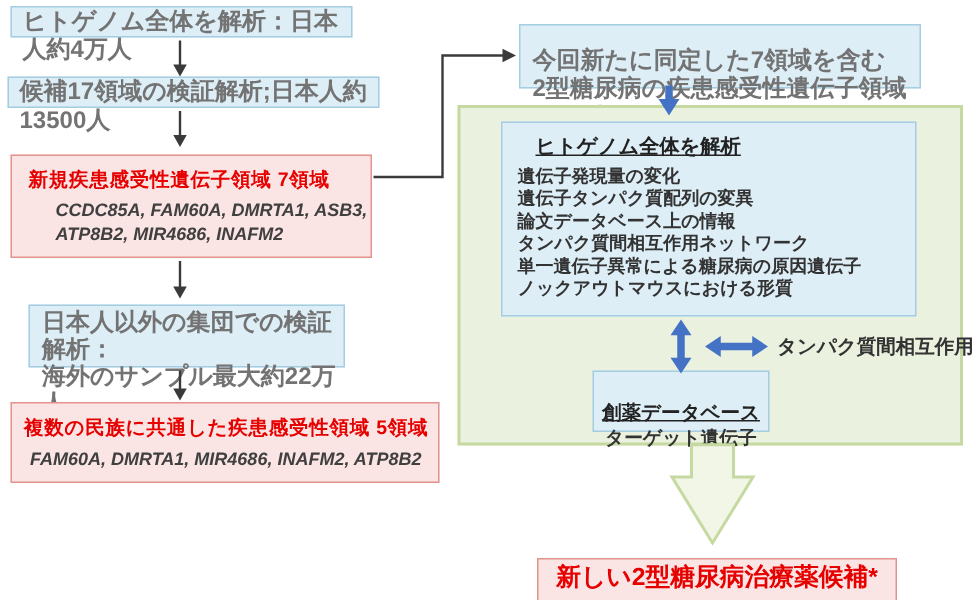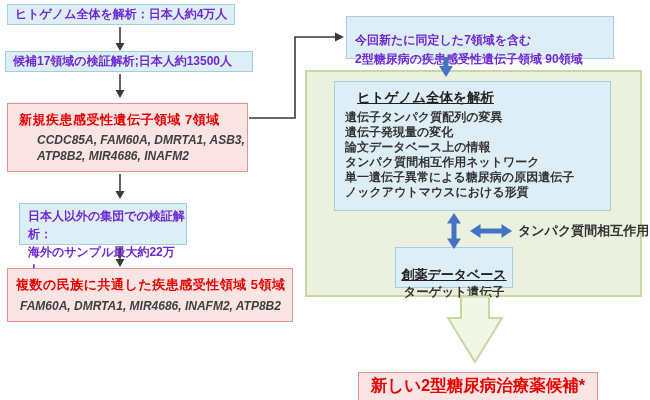--- a/index.html
+++ b/index.html
@@ -3,29 +3,29 @@
 <meta charset="utf-8">
 <style>
   html,body{margin:0;padding:0;background:#fff;}
   #stage{
     position:relative;width:650px;height:400px;background:#ffffff;overflow:hidden;
     font-family:"Liberation Sans","DejaVu Sans",sans-serif;color:#333;
   }
   .abs{position:absolute;box-sizing:border-box;}
   .bluebox{background:#ddeef6;border:1px solid #a5cde2;}
   .pinkbox{background:#fbe5e4;border:1px solid #e2948c;}
-  .txt{font-size:12px;font-weight:600;color:#6d28d9;}
+  .txt{font-size:16px;font-weight:600;color:#737373;}
   .redtitle{font-size:13px;font-weight:bold;color:#e60000;letter-spacing:0.5px;white-space:nowrap;}
   .genes{font-size:12px;font-weight:bold;font-style:italic;color:#404040;line-height:16px;}
   #box1{left:7px;top:4px;width:228px;height:21px;line-height:19px;padding-left:7px;}
   #box2{left:5px;top:51px;width:248px;height:21px;line-height:19px;padding-left:7px;}
   #box3{left:7px;top:103px;width:241px;height:69px;}
   #box3 .title{margin:7px 0 0 11px;}
   #box3 .glist{margin:3px 0 0 29px;}
-  #box4{left:19px;top:203px;width:168px;height:42px;padding:3px 0 0 8px;line-height:18px;}
+  #box4{left:19px;top:203px;width:211px;height:42px;padding:3px 0 0 8px;line-height:18px;}
   #box5{left:7px;top:268px;width:286px;height:54px;}
   #box5 .title{margin:7px 0 0 8px;}
   #box5 .glist{margin:4px 0 0 12px;}
   #topbox{left:346px;top:16px;width:268px;height:43px;padding:14px 0 0 8px;line-height:19px;}
   #greenbox{left:305px;top:70px;width:337px;height:227px;background:#ebf1df;border:2px solid #c5d9a0;}
   #biobox{left:334px;top:81px;width:277px;height:130px;}
   #biobox .bio-title{font-size:13.5px;font-weight:bold;text-decoration:underline;color:#222;margin:7px 0 3px 22px;}
   #biobox .bio-item{font-size:12px;font-weight:600;line-height:15px;margin-left:10px;white-space:nowrap;}
   #ppi-label{left:518px;top:222px;font-size:13px;font-weight:600;white-space:nowrap;}
   #drugbox{left:395px;top:247px;width:118px;height:41px;text-align:center;padding-top:18px;}
@@ -62,22 +62,22 @@
 
   <div id="topbox" class="abs bluebox txt">
     <div>今回新たに同定した7領域を含む</div>
     <div>2型糖尿病の疾患感受性遺伝子領域 90領域</div>
   </div>
 
   <div id="greenbox" class="abs"></div>
 
   <div id="biobox" class="abs bluebox">
     <div class="bio-title">ヒトゲノム全体を解析</div>
+    <div class="bio-item">遺伝子発現量の変化</div>
     <div class="bio-item">遺伝子タンパク質配列の変異</div>
-    <div class="bio-item">遺伝子発現量の変化</div>
     <div class="bio-item">論文データベース上の情報</div>
     <div class="bio-item">タンパク質間相互作用ネットワーク</div>
     <div class="bio-item">単一遺伝子異常による糖尿病の原因遺伝子</div>
     <div class="bio-item">ノックアウトマウスにおける形質</div>
   </div>
 
   <div id="ppi-label" class="abs">タンパク質間相互作用</div>
 
   <div id="drugbox" class="abs bluebox">
     <div class="drug-title">創薬データベース</div>

